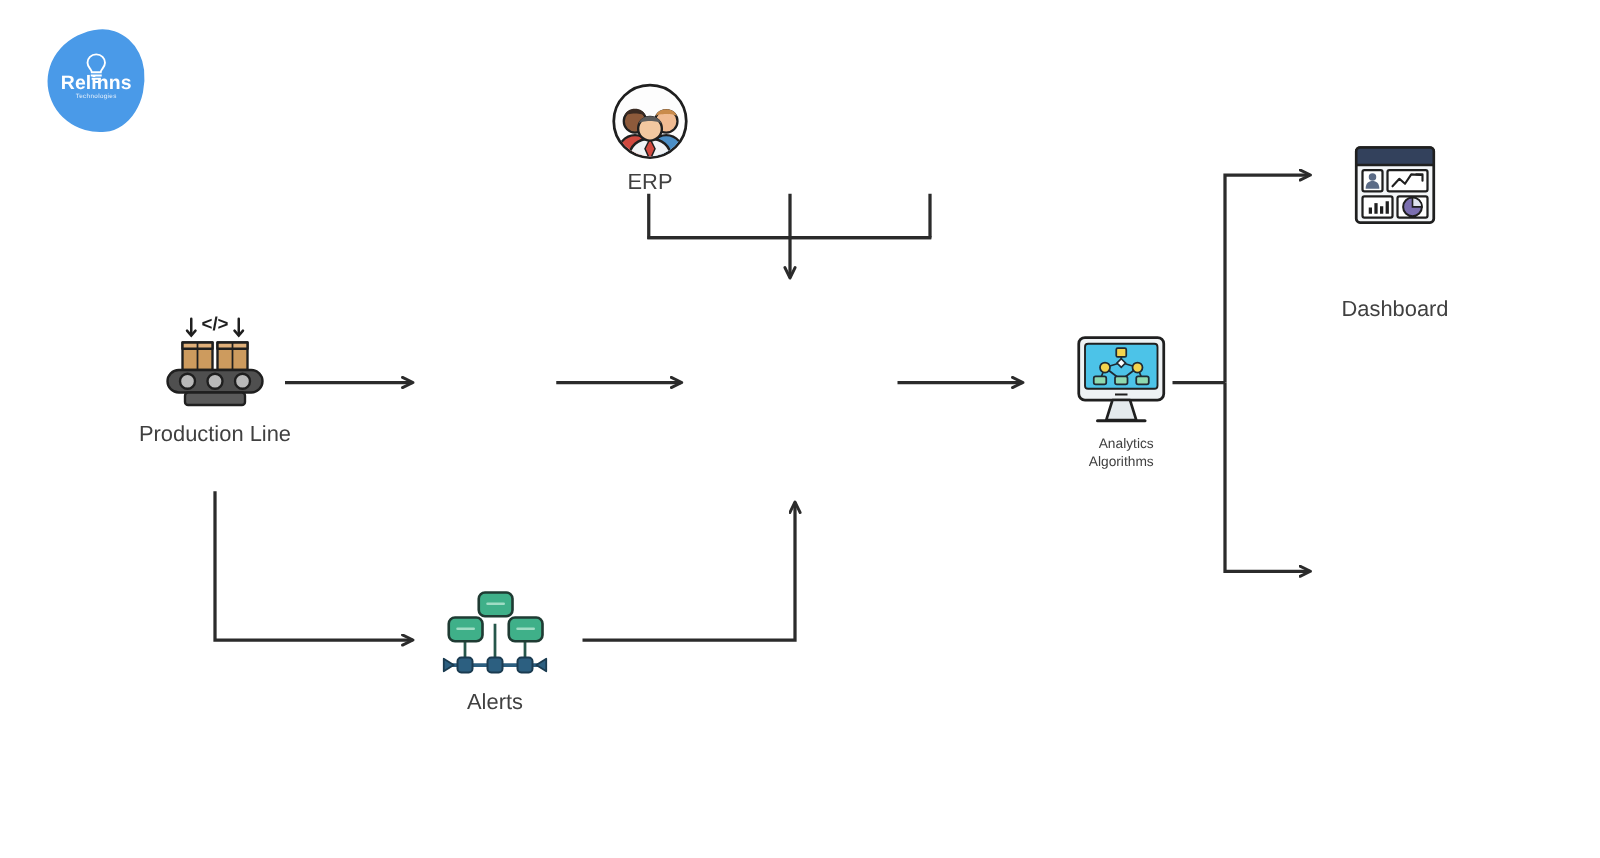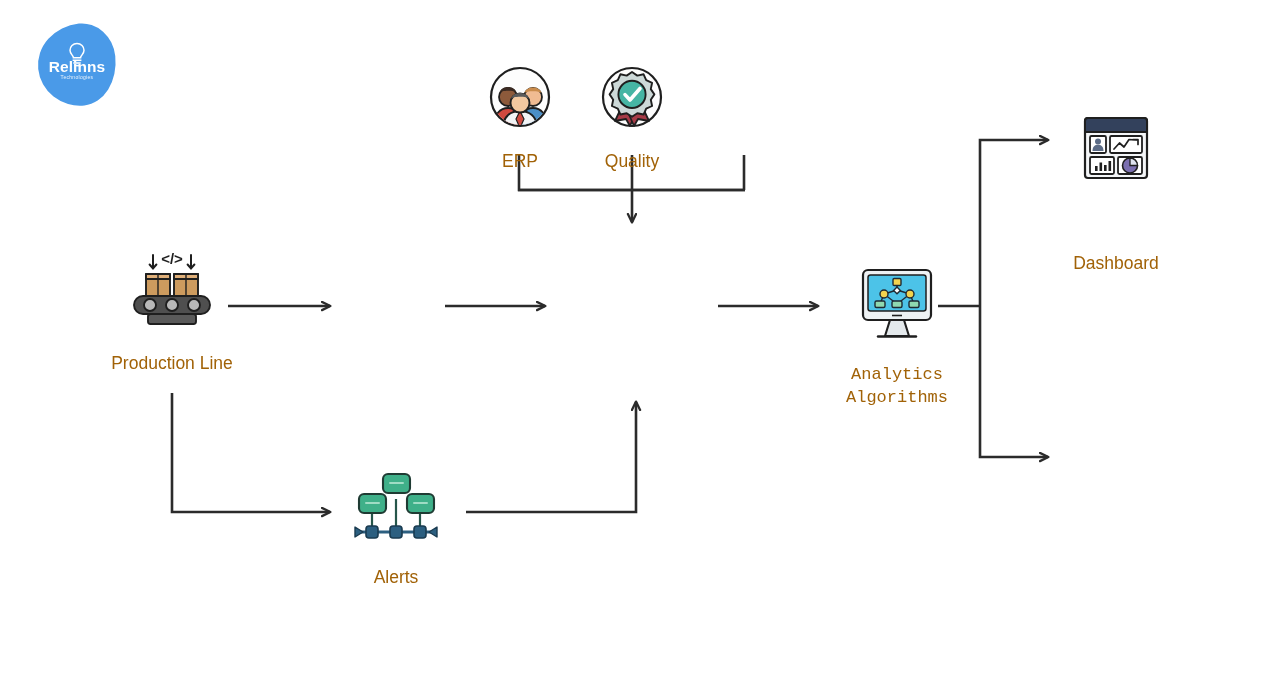--- a/index.html
+++ b/index.html
@@ -19,23 +19,23 @@
   #logo .brand{position:absolute;left:0;top:34px;width:78px;text-align:center;
     color:#ffffff;font-size:15.5px;font-weight:700;letter-spacing:.1px;
     font-family:"Liberation Sans",sans-serif;}
   #logo .sub{position:absolute;left:0;top:50px;width:78px;text-align:center;
     color:#eaf3fc;font-size:5px;letter-spacing:.3px;}
   #logo .bulbsvg{position:absolute;left:29px;top:18px;}
 
   
   .node{position:absolute;display:flex;flex-direction:column;align-items:center;}
   .node .art{display:block;}
-  .label{margin-top:22px;font-size:17.5px;color:#a16207;text-align:center;
+  .label{margin-top:6px;font-size:17.5px;color:#404040;text-align:right;
     line-height:1.33;white-space:pre-line;font-family:"Liberation Sans",sans-serif;}
-  .label.sm{font-size:17px;font-family:Liberation Mono, monospace;}
+  .label.sm{font-size:11px;}
 
   
   #wires{position:absolute;left:0;top:0;width:1280px;height:686px;}
 </style>
 </head>
 <body>
 
 <div id="canvas">
 
   <div id="logo">
@@ -95,31 +95,20 @@
 
         <path d="M14,62 C14,50 22,45 31,45 C40,45 48,50 48,62 Z" fill="#f2f4f6" stroke="#1f1f1f" stroke-width="1.9"></path>
         <path d="M31,45 L27,53 L31,62 L35,53 Z" fill="#d0493f" stroke="#1f1f1f" stroke-width="1.2"></path>
         <circle cx="31" cy="37" r="9.5" fill="#f2c8a0" stroke="#1f1f1f" stroke-width="1.9"></circle>
         <path d="M22,33 C23.5,25 38.5,25 40,33 C38.5,30 23.5,30 22,33 Z" fill="#5b5b5b"></path>
       </g>
     </svg>
     <div class="label">ERP</div>
   </div>
 
-  <div class="node" style="left:596px;top:66px;width:72px;">
-    <svg class="art" width="62" height="62" viewBox="0 0 62 62">
-      <circle cx="31" cy="31" r="29" fill="#fdfdfd" stroke="#1f1f1f" stroke-width="2.2"></circle>
-      <path d="M22,38 L14,55 L25,53 L29,60 L36,44 Z" fill="#a63b47" stroke="#1f1f1f" stroke-width="1.8" stroke-linejoin="round"></path>
-      <path d="M40,38 L48,55 L37,53 L33,60 L26,44 Z" fill="#a63b47" stroke="#1f1f1f" stroke-width="1.8" stroke-linejoin="round"></path>
-      <path d="M31,6 l5.3,3.6 6.3-1.3 2.6,5.9 5.9,2.6 -1.3,6.3 3.6,5.3 -3.6,5.3 1.3,6.3 -5.9,2.6 -2.6,5.9 -6.3,-1.3 -5.3,3.6 -5.3,-3.6 -6.3,1.3 -2.6,-5.9 -5.9,-2.6 1.3,-6.3 -3.6,-5.3 3.6,-5.3 -1.3,-6.3 5.9,-2.6 2.6,-5.9 6.3,1.3 Z" fill="#cdd9d8" stroke="#1f1f1f" stroke-width="1.9" stroke-linejoin="round"></path>
-      <circle cx="31" cy="28.4" r="13.6" fill="#46b5a4" stroke="#1f1f1f" stroke-width="1.9"></circle>
-      <path d="M24,28.6 L29,34 L39,22.5" fill="none" stroke="#ffffff" stroke-width="3.6" stroke-linecap="round" stroke-linejoin="round"></path>
-    </svg>
-    <div class="label">Quality</div>
-  </div>
 
 
   <div class="node" style="left:106px;top:252px;width:132px;">
     <svg class="art" width="92" height="78" viewBox="0 0 92 78">
 
       <text x="46" y="12" text-anchor="middle" font-family="Liberation Sans, sans-serif" font-size="15" font-weight="700" fill="#1f1f1f">&lt;/&gt;</text>
       <g stroke="#1f1f1f" stroke-width="2" stroke-linecap="round">
         <line x1="27" y1="3" x2="27" y2="16"></line>
           <path d="M23.6,12.5 L27,16.5 L30.4,12.5" fill="none"></path>
         <line x1="65" y1="3" x2="65" y2="16"></line>

